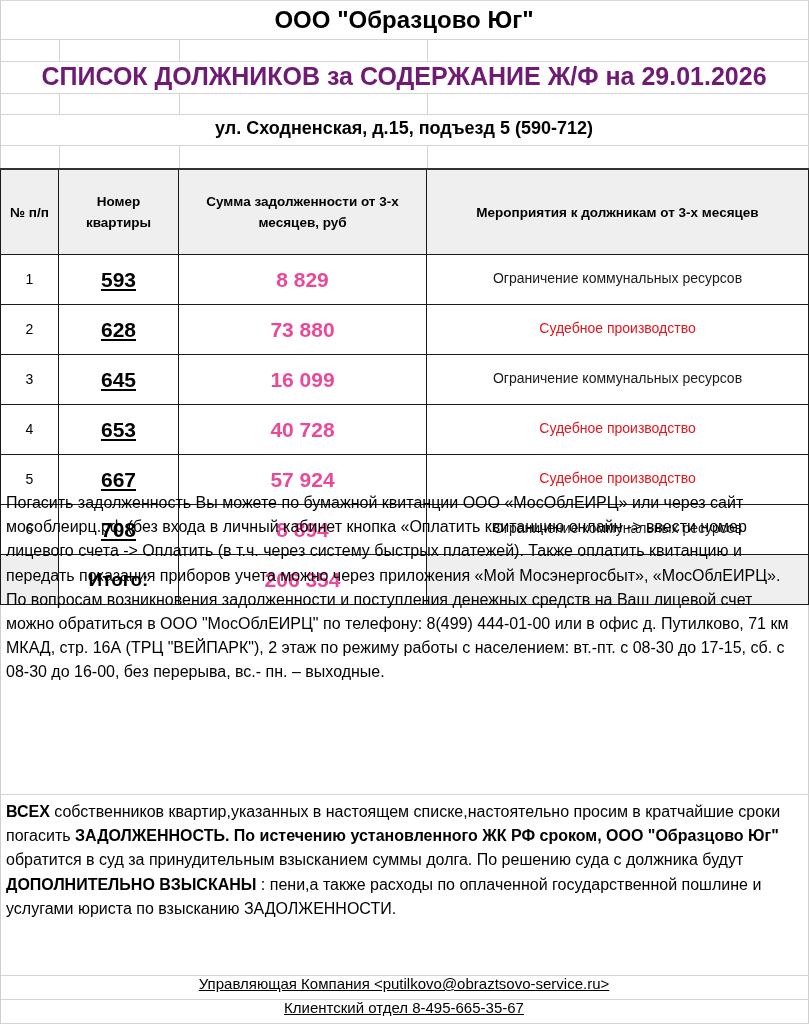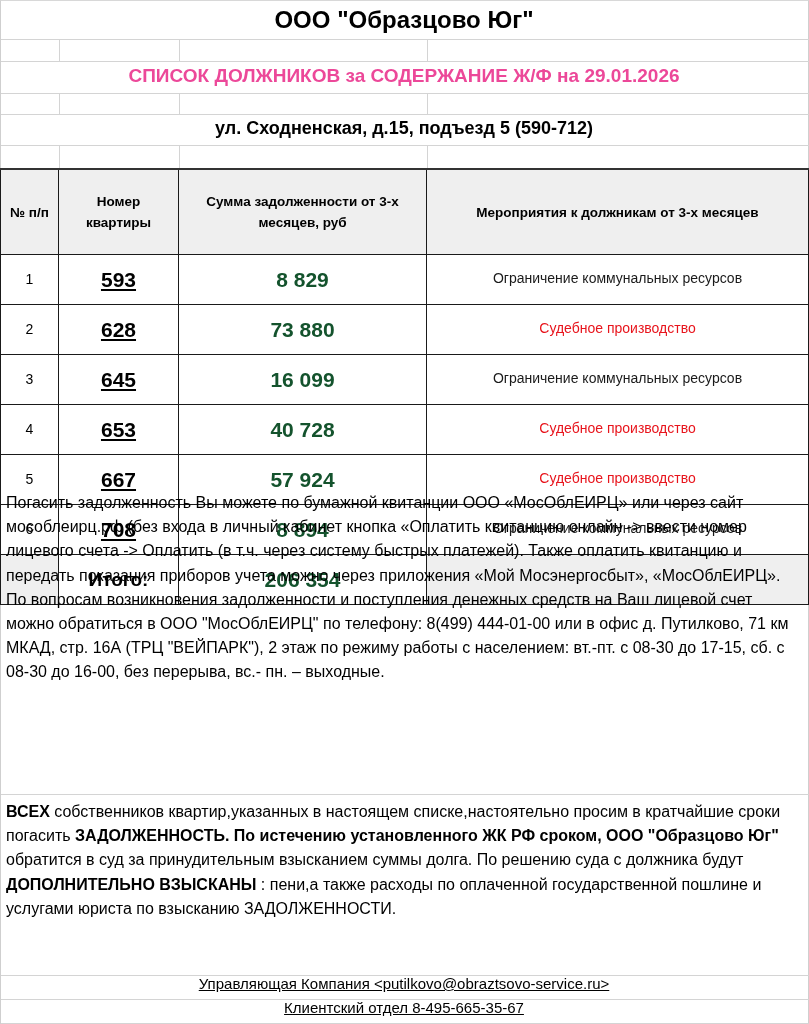--- a/index.html
+++ b/index.html
@@ -4,33 +4,33 @@
 <style>
   html, body { margin:0; padding:0; background:#ffffff; }
   body { width:809px; height:1024px; position:relative; overflow:hidden;
          font-family:"Liberation Sans", "DejaVu Sans", sans-serif; color:#000; }
   .sheet { position:absolute; left:0; top:0; width:807px; height:1023px;
            border-left:1px solid #cfcfcf; border-right:1px solid #cfcfcf; border-top:1px solid #d8d8d8; }
   .hline { position:absolute; left:0; width:808px; height:1px; background:#d4d4d4; }
   .vline { position:absolute; width:1px; background:#d4d4d4; }
   .band { position:absolute; left:0; width:808px; display:flex; align-items:center; justify-content:center; font-weight:bold; white-space:nowrap; }
   .title { top:1px; height:37px; font-size:24px; }
-  .subtitle { top:60px; height:32px; font-size:19px; color:#ec4899;text-align:right; }
+  .subtitle { top:60px; height:32px; font-size:25px; color:#701a75;text-align:right; }
   .address { top:113px; height:31px; font-size:18px; }
 
   table.debt { position:absolute; left:0; top:168px; width:808px; border-collapse:collapse; table-layout:fixed; }
   table.debt col.c1 { width:58px; } table.debt col.c2 { width:120px; }
   table.debt col.c3 { width:248px; } table.debt col.c4 { width:382px; }
   table.debt th, table.debt td { border:1px solid #1a1a1a; text-align:center; vertical-align:middle; padding:7px; }
   table.debt thead th { background:#efefef; height:69px; font-size:13.5px; font-weight:bold; line-height:21px; border-top:2px solid #333; }
   table.debt tbody td { height:35px; }
   table.debt tbody tr td { border-top:1px solid #555; }
   .n { font-size:14px; padding-top:6px !important; }
   .apt { font-size:21px; font-weight:bold;text-decoration:underline; }
-  .sum { font-size:21px; font-weight:bold; color:#14532d; }
+  .sum { font-size:21px; font-weight:bold; color:#ec4899; }
   .act { font-size:14px; padding-top:4px !important; }
   .act.red { color:#e8141c; }
   .act.black { color:#1a1a1a; }
   tr.total td { background:#efefef; border-bottom:1px solid #1a1a1a; }
   tr.total td.lbl { font-size:19px; font-weight:bold; background:#ffffff; }
   tr.total td.sum { background:#ffffff; }
 
   .para { position:absolute; left:6px; width:796px; font-size:16px; line-height:24.2px; }
   .p1 { top:491px; }
   .p2 { top:800px; }

